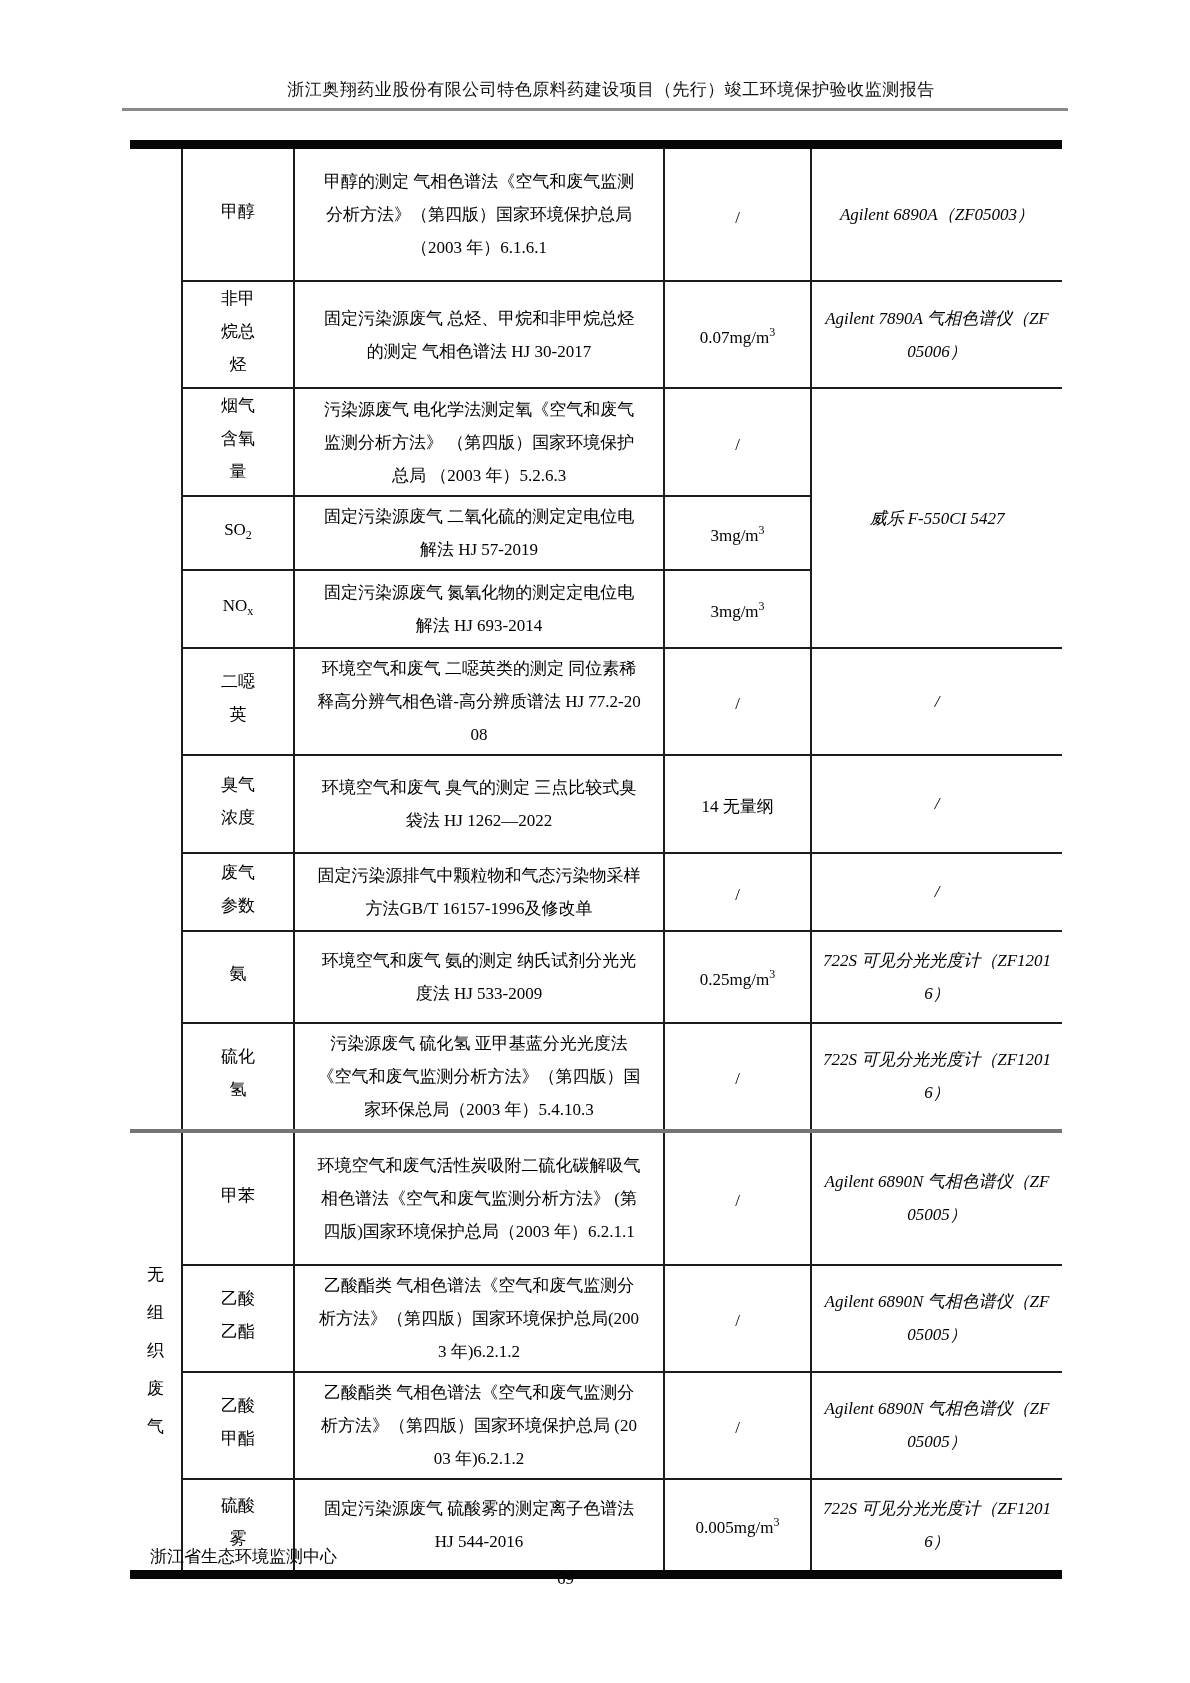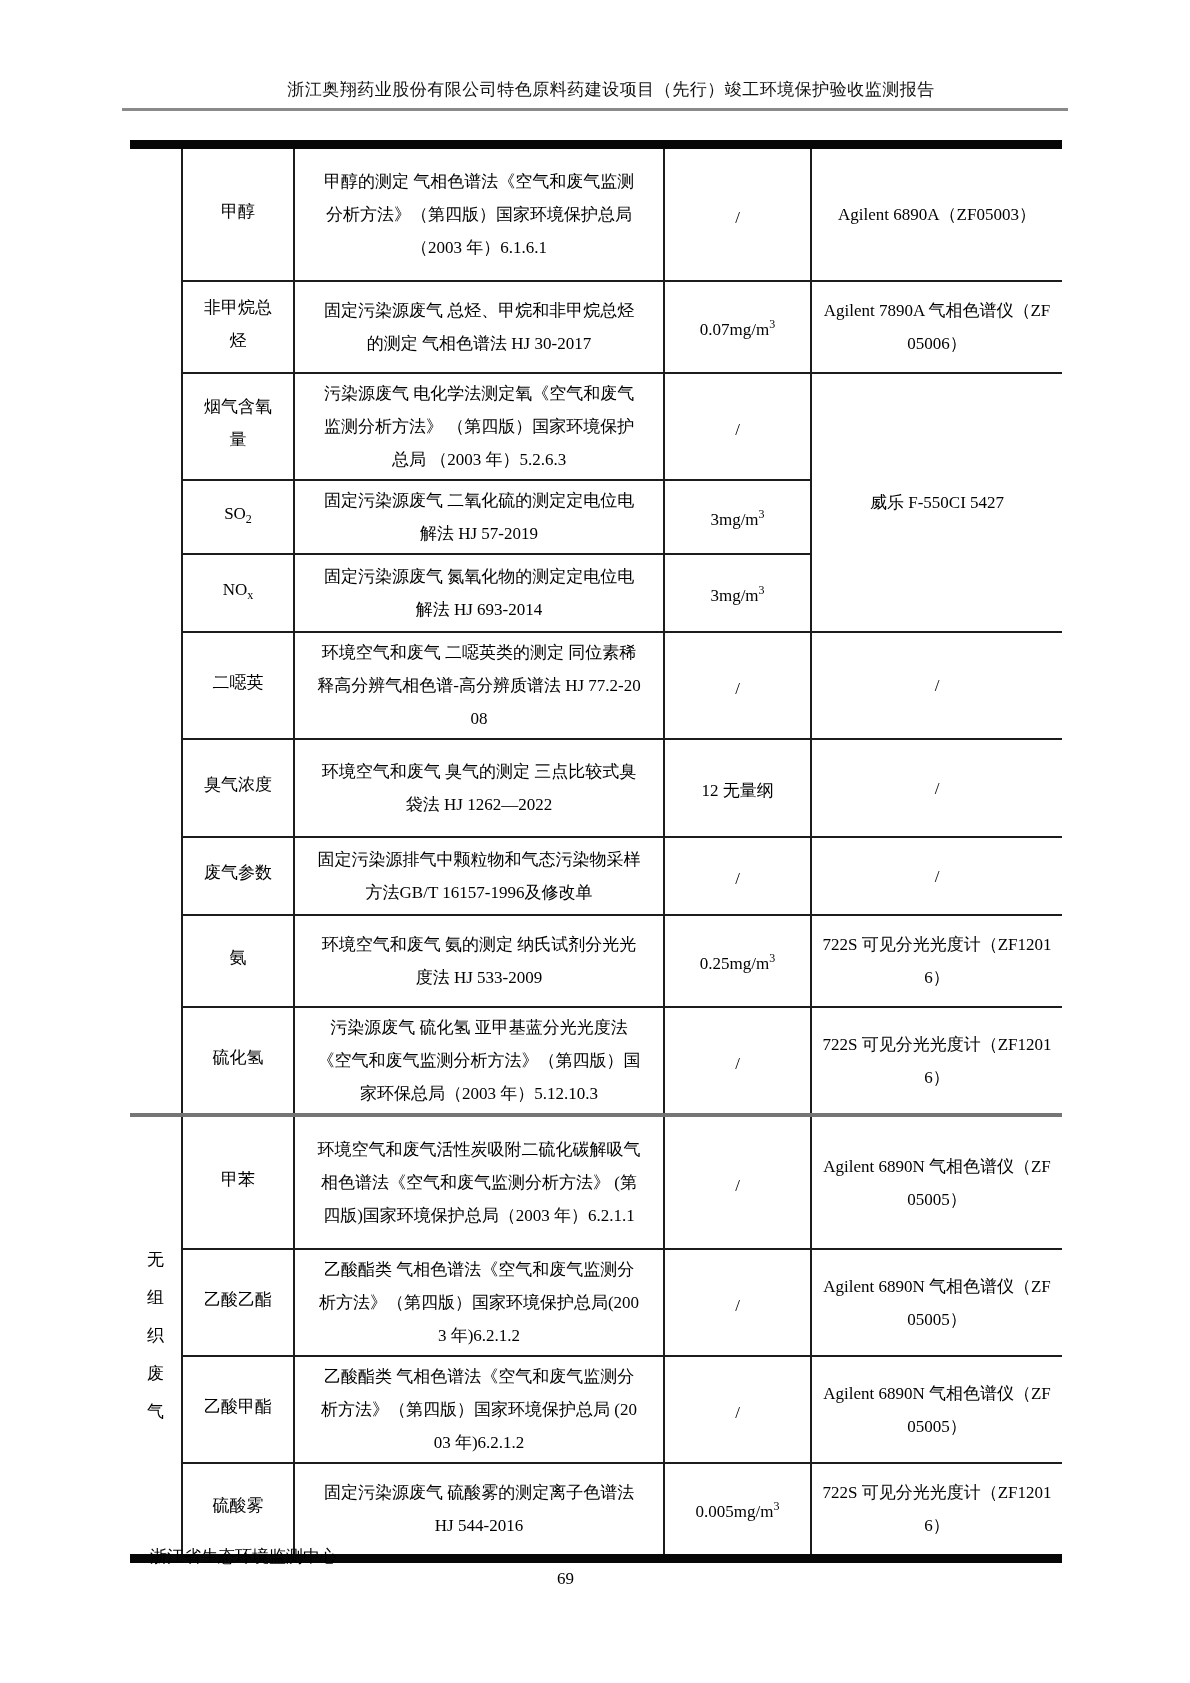--- a/index.html
+++ b/index.html
@@ -40,24 +40,24 @@
   col.c-instrument{width:251px;}
 
   td{
     border:2px solid #1c1c1c;
     text-align:center;vertical-align:middle;
     line-height:33px;
     padding:2px 6px;
     word-break:break-all;
   }
   td.group-cell{padding:0;line-height:38px;white-space:pre-line;font-size:17px;}
-  td.name-cell{padding:0 14px;}
+  td.name-cell{padding:0 30px;}
   td.method-cell{padding:3px 22px;border-radius:27px;}
   td.value-cell{padding:0 8px;}
-  td.instrument-cell{padding:12px 10px;}
+  td.instrument-cell{padding:12px 10px;font-style:italic;}
 
   sub{font-size:12px;}
   sup{font-size:12px;}
 
   tr.section-start > td{border-top:4px solid #757575;}
 
   
   .doc-footer{position:absolute;top:1545px;left:0;width:100%;height:30px;font-size:17px;}
   .footer-org{position:absolute;left:150px;top:0;font-family:Liberation Mono, monospace;}
   .footer-page{position:absolute;left:557px;top:0;margin-top:24px;}
@@ -122,41 +122,41 @@
 
     <td class="name-cell"><span>二噁英</span><sub></sub></td>
     <td class="method-cell">环境空气和废气 二噁英类的测定 同位素稀释高分辨气相色谱-高分辨质谱法 HJ 77.2-2008</td>
     <td class="value-cell"><span>/</span><sup></sup></td>
     <td class="instrument-cell">/</td>
   </tr>
           <tr style="height: 98px;">
 
     <td class="name-cell"><span>臭气浓度</span><sub></sub></td>
     <td class="method-cell">环境空气和废气 臭气的测定 三点比较式臭袋法 HJ 1262—2022</td>
-    <td class="value-cell"><span>12 无量纲</span><sup></sup></td>
+    <td class="value-cell"><span>14 无量纲</span><sup></sup></td>
     <td class="instrument-cell">/</td>
   </tr>
           <tr style="height: 78px;">
 
     <td class="name-cell"><span>废气参数</span><sub></sub></td>
     <td class="method-cell">固定污染源排气中颗粒物和气态污染物采样方法GB/T 16157-1996及修改单</td>
     <td class="value-cell"><span>/</span><sup></sup></td>
     <td class="instrument-cell">/</td>
   </tr>
           <tr style="height: 78px;">
 
     <td class="name-cell"><span>氨</span><sub></sub></td>
     <td class="method-cell">环境空气和废气 氨的测定 纳氏试剂分光光度法 HJ 533-2009</td>
     <td class="value-cell"><span>0.25mg/m</span><sup>3</sup></td>
     <td class="instrument-cell">722S 可见分光光度计（ZF12016）</td>
   </tr>
           <tr style="height: 107px;">
 
     <td class="name-cell"><span>硫化氢</span><sub></sub></td>
-    <td class="method-cell">污染源废气 硫化氢 亚甲基蓝分光光度法《空气和废气监测分析方法》（第四版）国家环保总局（2003 年）5.12.10.3</td>
+    <td class="method-cell">污染源废气 硫化氢 亚甲基蓝分光光度法《空气和废气监测分析方法》（第四版）国家环保总局（2003 年）5.4.10.3</td>
     <td class="value-cell"><span>/</span><sup></sup></td>
     <td class="instrument-cell">722S 可见分光光度计（ZF12016）</td>
   </tr>
           <tr class="section-start" style="height: 134px;">
     <td class="group-cell" rowspan="4">无
 组
 织
 废
 气</td>
     <td class="name-cell"><span>甲苯</span><sub></sub></td>

